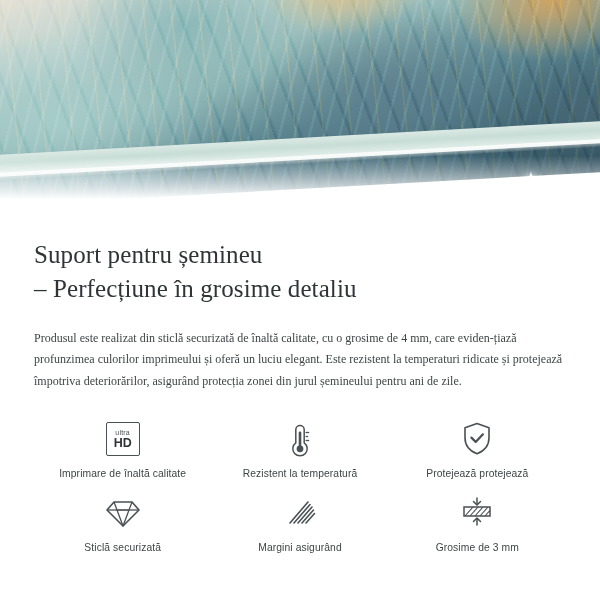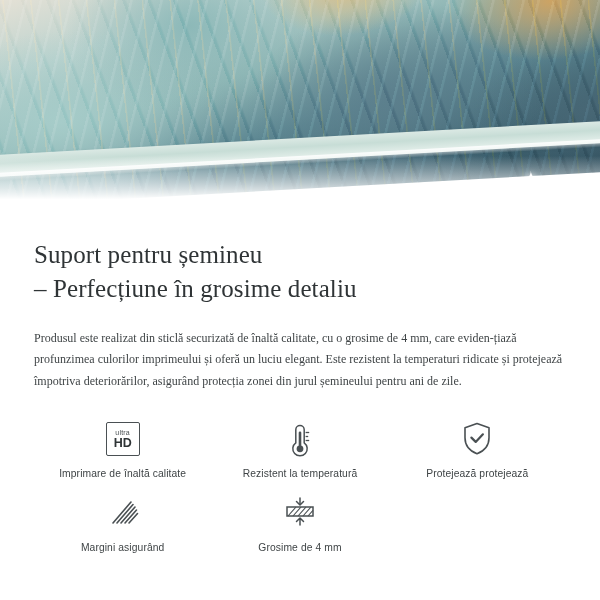--- a/index.html
+++ b/index.html
@@ -214,20 +214,31 @@
       <div class="feature">
         <div class="feature-icon">
           <svg width="40" height="42" viewBox="0 0 40 42">
             <path d="M20 5.5l12 4.2v10.1c0 8.2-5.3 13.4-12 16-6.7-2.6-12-7.8-12-16V9.7L20 5.5z" fill="none" stroke="#4a5053" stroke-width="1.6" stroke-linejoin="round"></path>
             <path d="M14.4 19.6l4.3 4.3 7.2-7.6" fill="none" stroke="#4a5053" stroke-width="2.2" stroke-linecap="round" stroke-linejoin="round"></path>
           </svg>
         </div>
         <div class="feature-label">Protejează protejează</div>
       </div>
 
+      <div class="feature">
+        <div class="feature-icon">
+          <svg width="42" height="36" viewBox="0 0 42 36">
+            <path d="M12 7h18l7 8-16 16L5 15l7-8z" fill="none" stroke="#4a5053" stroke-width="1.6" stroke-linejoin="round"></path>
+            <path d="M5 15h32" stroke="#4a5053" stroke-width="1.3"></path>
+            <path d="M12 7l3 8 6 16 6-16 3-8" fill="none" stroke="#4a5053" stroke-width="1.3" stroke-linejoin="round"></path>
+            <path d="M15 15h12" stroke="#4a5053" stroke-width="1.1"></path>
+          </svg>
+        </div>
+        <div class="feature-label">Sticlă securizată</div>
+      </div>
 
       <div class="feature">
         <div class="feature-icon">
           <svg width="40" height="36" viewBox="0 0 40 36">
             <path d="M10 28L28 7" stroke="#4a5053" stroke-width="1.6" stroke-linecap="round"></path>
             <path d="M14 28L30 9.5" stroke="#4a5053" stroke-width="1.6" stroke-linecap="round"></path>
             <path d="M18 28L32 12" stroke="#4a5053" stroke-width="1.6" stroke-linecap="round"></path>
             <path d="M22 28L33.5 15" stroke="#4a5053" stroke-width="1.6" stroke-linecap="round"></path>
             <path d="M26 28l8.5-9.5" stroke="#4a5053" stroke-width="1.6" stroke-linecap="round"></path>
           </svg>
@@ -239,18 +250,18 @@
         <div class="feature-icon">
           <svg width="42" height="40" viewBox="0 0 42 40">
             <path d="M21 5v6" stroke="#4a5053" stroke-width="1.5" stroke-linecap="round"></path>
             <path d="M17.5 8.5L21 12l3.5-3.5" fill="none" stroke="#4a5053" stroke-width="1.5" stroke-linecap="round" stroke-linejoin="round"></path>
             <rect x="8" y="14" width="26" height="9" fill="none" stroke="#4a5053" stroke-width="1.5"></rect>
             <path d="M9 23l8-9M14 23l8-9M19 23l8-9M24 23l8-9M29 23l5-5.6" stroke="#4a5053" stroke-width="1.1"></path>
             <path d="M21 32v-6" stroke="#4a5053" stroke-width="1.5" stroke-linecap="round"></path>
             <path d="M17.5 28.5L21 25l3.5 3.5" fill="none" stroke="#4a5053" stroke-width="1.5" stroke-linecap="round" stroke-linejoin="round"></path>
           </svg>
         </div>
-        <div class="feature-label">Grosime de 4 mm</div>
+        <div class="feature-label">Grosime de 3 mm</div>
       </div>
 
     </div>
   </div>
 </div>
 
 </body></html>

